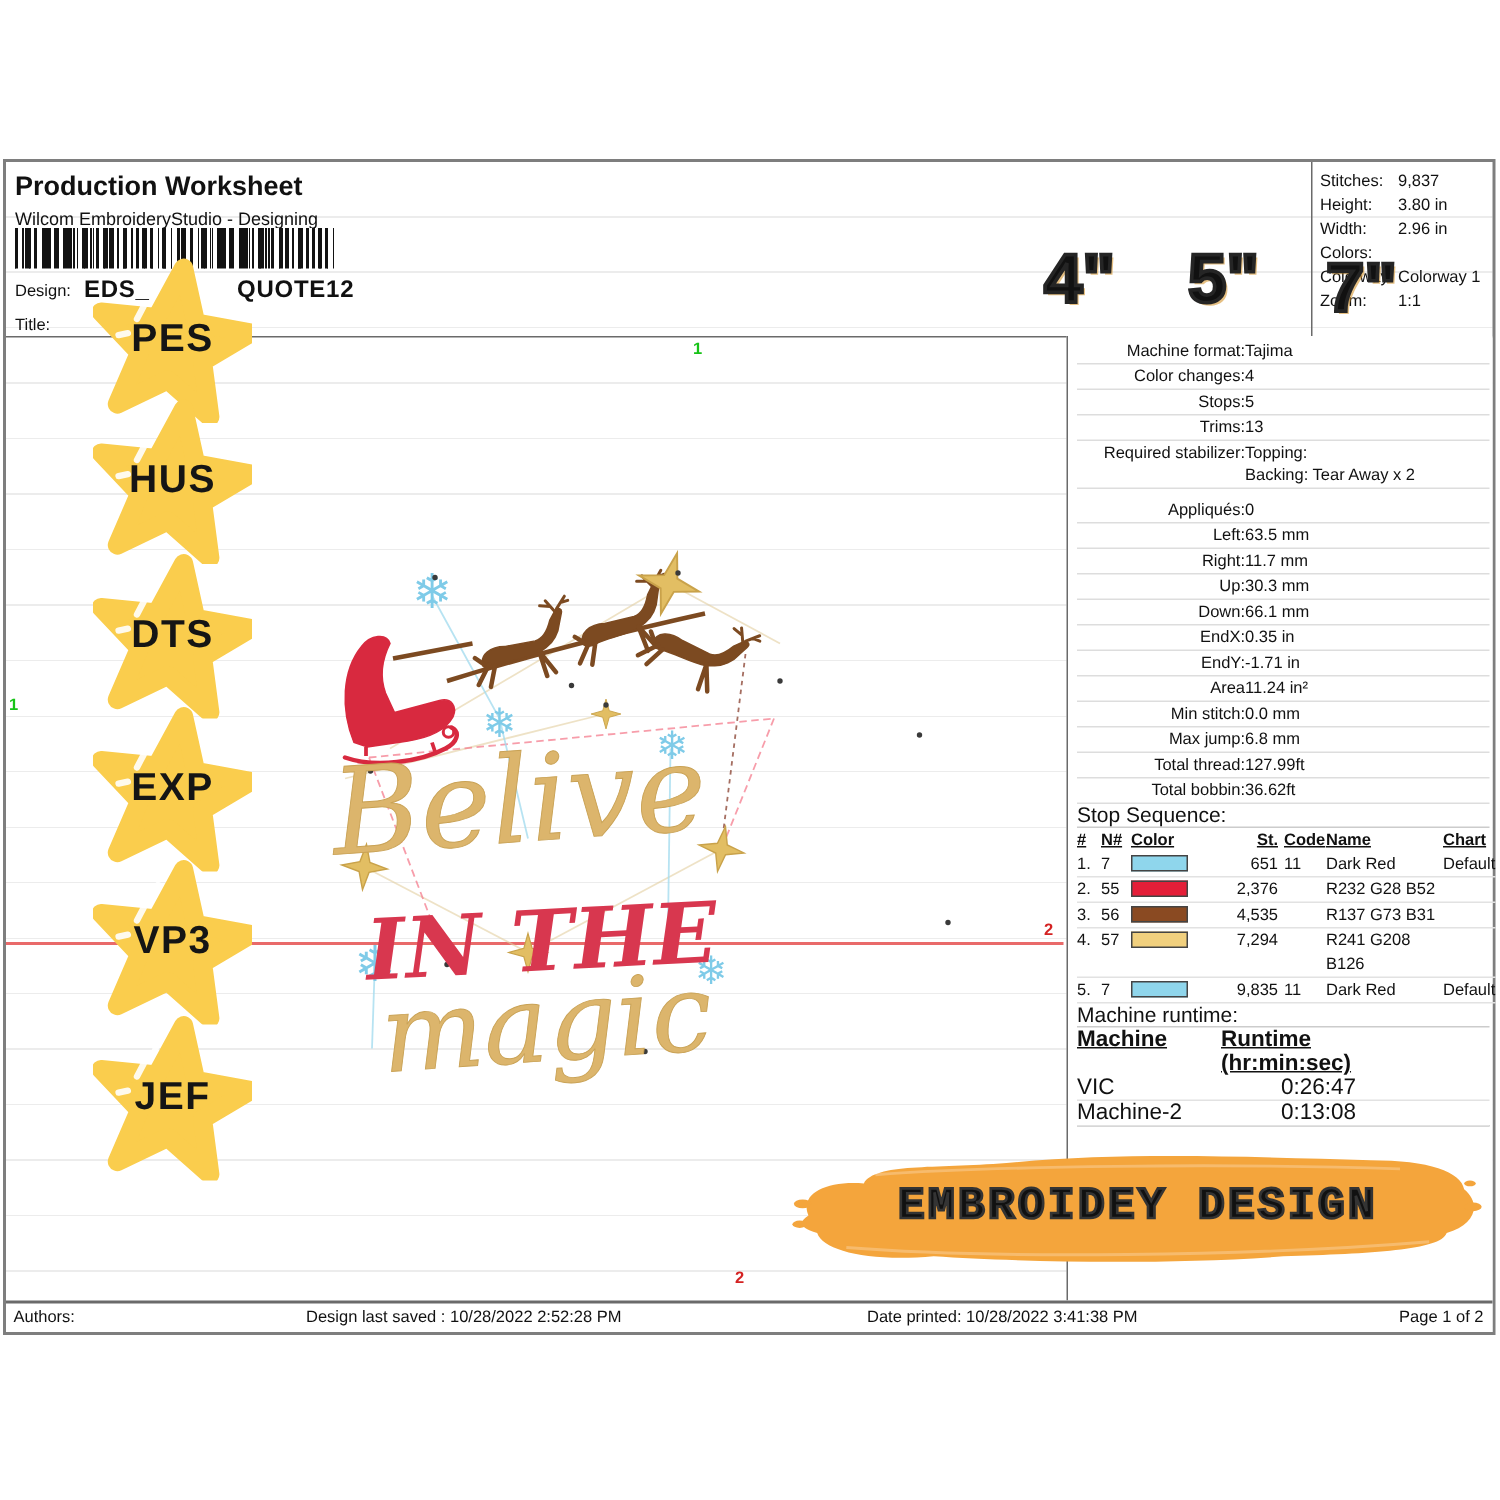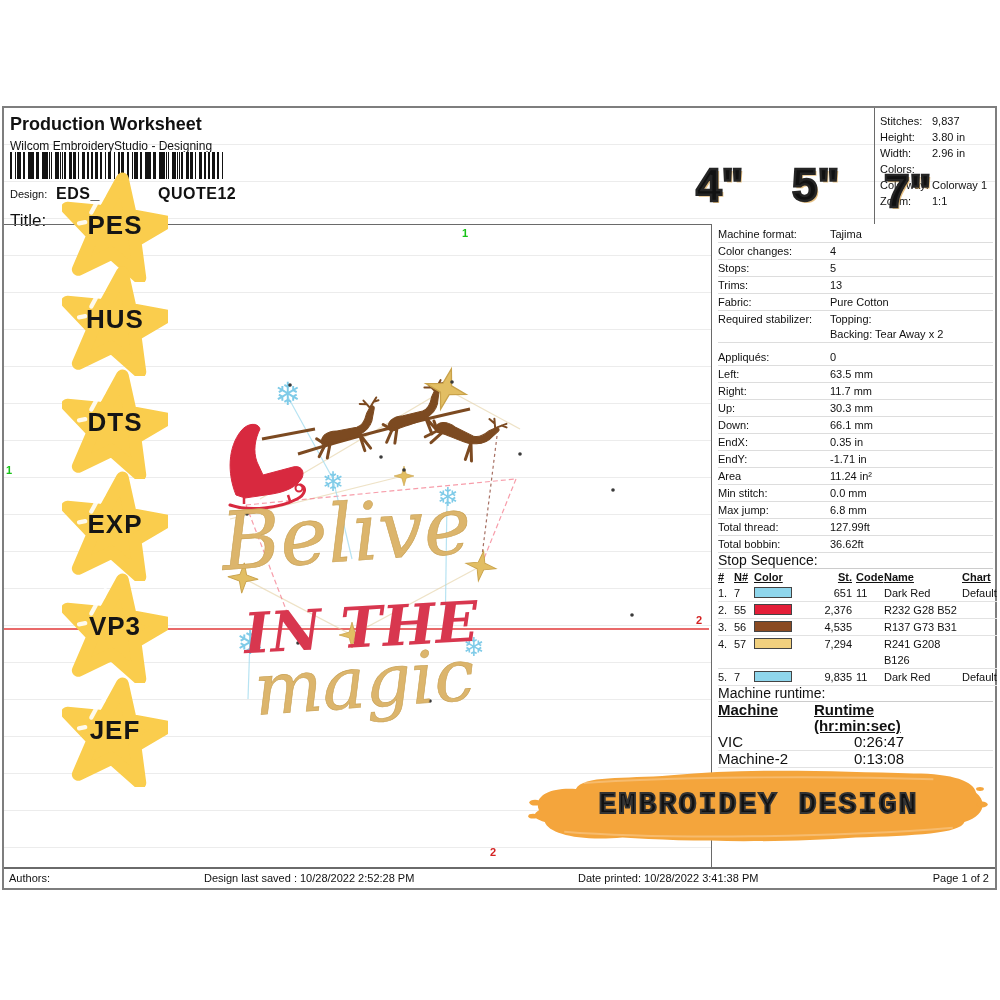--- a/index.html
+++ b/index.html
@@ -15,35 +15,35 @@
   
   .pw-title{left:6px;top:6px;font-size:18px;font-weight:bold;}
   .pw-sub{left:6px;top:31px;font-size:12px;}
   .barcode{left:6px;top:44px;width:214px;height:27px;background-color:#fff;
     background-image:
       repeating-linear-gradient(90deg,#121212 0 2px,transparent 2px 5px,#121212 5px 6px,transparent 6px 9px),
       repeating-linear-gradient(90deg,#121212 0 1px,transparent 1px 7px,#121212 7px 10px,transparent 10px 13px);}
   .design-row{left:6px;top:80px;font-size:11px;}
   .design-val{position:absolute;top:-3px;font-size:16px;font-weight:bold;letter-spacing:.5px;}
   .dv-a{left:46px;} .dv-b{left:148px;}
-  .title-row{left:6px;top:103px;font-size:17px;}
+  .title-row{left:6px;top:103px;font-size:11px;}
   .header-underline{left:0;top:116px;width:991px;height:0;border-top:1px solid #6a6a6a;}
 
   
   .stats-box{left:870px;top:0;width:121px;height:116px;border-left:1px solid #6a6a6a;
     padding:5px 0 0 5px;box-sizing:border-box;}
   .stat-row{display:flex;font-size:11px;line-height:16px;}
   .stat-row .lab{width:52px;}
   .stat-row .val{flex:1;}
 
   
   .panel{left:707px;top:116px;width:284px;height:643px;border-left:1px solid #6a6a6a;
     background:#fff;box-sizing:border-box;padding:2px 2px 0 6px;font-size:11px;}
   .drow{display:flex;line-height:15px;border-bottom:1px solid #ddd;min-height:16px;box-sizing:border-box;padding-top:1px;}
-  .drow .lab{width:112px;flex-shrink:0;}
+  .drow .lab{width:112px;flex-shrink:0;text-align:right;}
   .drow .val{flex:1;}
   .drow.gap{margin-top:6px;}
   .sec-title{line-height:15px;border-bottom:1px solid #ccc;font-size:14px;}
   .stop-grid{display:grid;grid-template-columns:16px 20px 62px 40px 28px 78px auto;font-size:11px;}
   .stop-grid .h{font-weight:bold;text-decoration:underline;line-height:16px;}
   .stop-grid .c{line-height:16px;border-bottom:1px solid #e2e2e2;}
   .stop-grid .r{text-align:right;padding-right:4px;}
   .swatch{width:38px;height:11px;border:1px solid #444;margin-top:2px;box-sizing:border-box;}
   .rt-grid{display:grid;grid-template-columns:96px 130px auto;font-size:15px;}
   .rt-grid .h{font-weight:bold;text-decoration:underline;line-height:16px;}
@@ -223,26 +223,20 @@
           <div class="drow">
             <span class="lab">Stops:</span>
             <span class="val">
               <div>5</div>
             </span>
           </div>
           <div class="drow">
             <span class="lab">Trims:</span>
             <span class="val">
               <div>13</div>
-            </span>
-          </div>
-          <div class="drow">
-            <span class="lab">Fabric:</span>
-            <span class="val">
-              <div>Pure Cotton</div>
             </span>
           </div>
           <div class="drow">
             <span class="lab">Required stabilizer:</span>
             <span class="val">
               <div>Topping:</div>
               <div>Backing: Tear Away x 2</div>
             </span>
           </div>
           <div class="drow gap">

